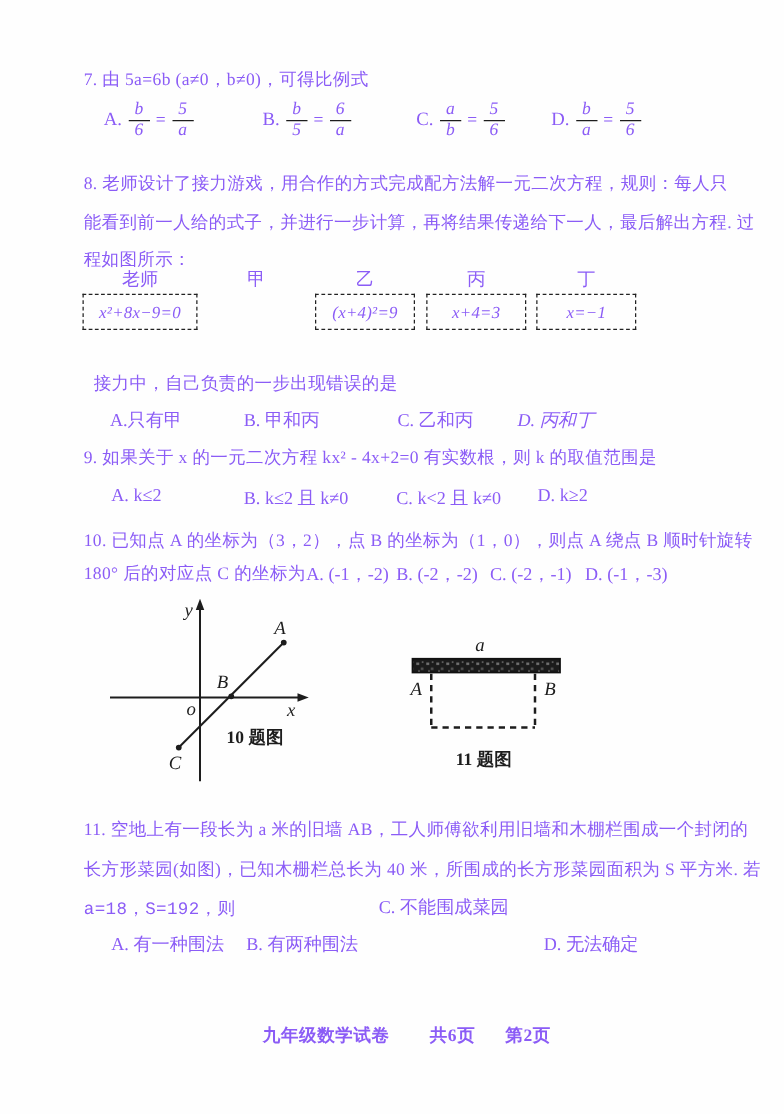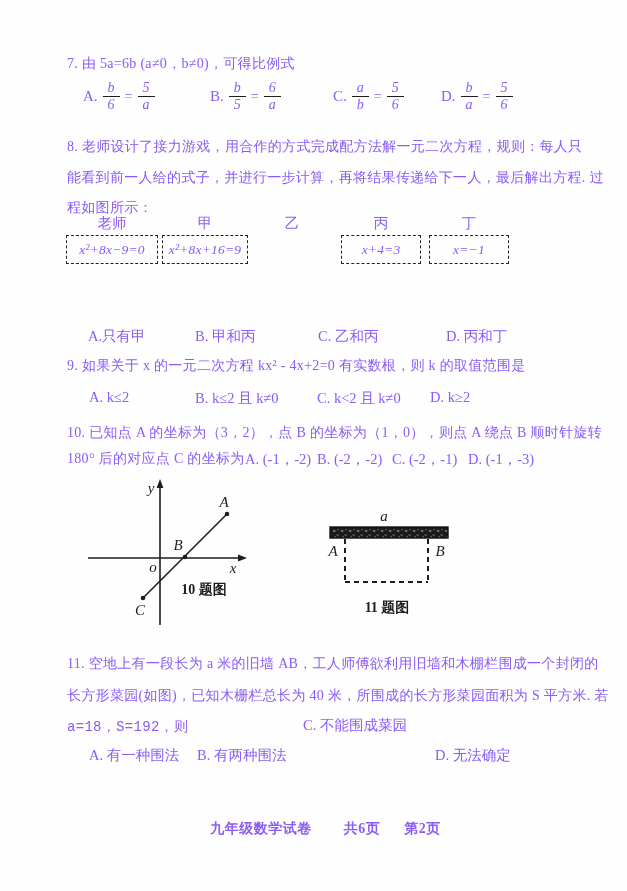--- a/index.html
+++ b/index.html
@@ -92,38 +92,39 @@
   <div class="abs stem" style="left:67px;top:138px;">8. 老师设计了接力游戏，用合作的方式完成配方法解一元二次方程，规则：每人只</div>
   <div class="abs stem" style="left:67px;top:169px;">能看到前一人给的式子，并进行一步计算，再将结果传递给下一人，最后解出方程. 过</div>
   <div class="abs stem" style="left:67px;top:199px;">程如图所示：</div>
 
   <div class="rgroup" style="left:66px;width:92px;">
     <div class="rlabel">老师</div>
     <div class="rbox">x²+8x−9=0</div>
   </div>
   <div class="rgroup" style="left:162px;width:86px;">
     <div class="rlabel">甲</div>
-    <div class="rbox">x²+8x+16=9</div>
   </div>
   <div class="rgroup" style="left:252px;width:80px;">
     <div class="rlabel">乙</div>
+    <div class="rbox">(x+4)²=9</div>
   </div>
   <div class="rgroup" style="left:341px;width:80px;">
     <div class="rlabel">丙</div>
     <div class="rbox">x+4=3</div>
   </div>
   <div class="rgroup" style="left:429px;width:80px;">
     <div class="rlabel">丁</div>
     <div class="rbox">x=−1</div>
   </div>
 
+  <div class="abs stem" style="left:75px;top:298px;">接力中，自己负责的一步出现错误的是</div>
   <div class="abs opt" style="left:88px;top:327px;">A.只有甲</div>
   <div class="abs opt" style="left:195px;top:327px;">B. 甲和丙</div>
   <div class="abs opt" style="left:318px;top:327px;">C. 乙和丙</div>
-  <div class="abs opt" style="left:446px;top:327px;">D. 丙和丁</div>
+  <div class="abs opt" style="left:414px;top:327px;font-style:italic;">D. 丙和丁</div>
 
   <div class="abs stem" style="left:67px;top:357px;">9. 如果关于 x 的一元二次方程 kx² - 4x+2=0 有实数根，则 k 的取值范围是</div>
   <div class="abs opt" style="left:89px;top:389px;">A. k≤2</div>
   <div class="abs opt" style="left:195px;top:389px;">B. k≤2 且 k≠0</div>
   <div class="abs opt" style="left:317px;top:389px;">C. k&lt;2 且 k≠0</div>
   <div class="abs opt" style="left:430px;top:389px;">D. k≥2</div>
 
   <div class="abs stem" style="left:67px;top:424px;font-family:Liberation Serif, serif;">10. 已知点 A 的坐标为（3，2），点 B 的坐标为（1，0），则点 A 绕点 B 顺时针旋转</div>
   <div class="abs stem" style="left:67px;top:450px;">180° 后的对应点 C 的坐标为</div>
   <div class="abs opt" style="left:245px;top:450px;">A. (-1，-2)</div>

